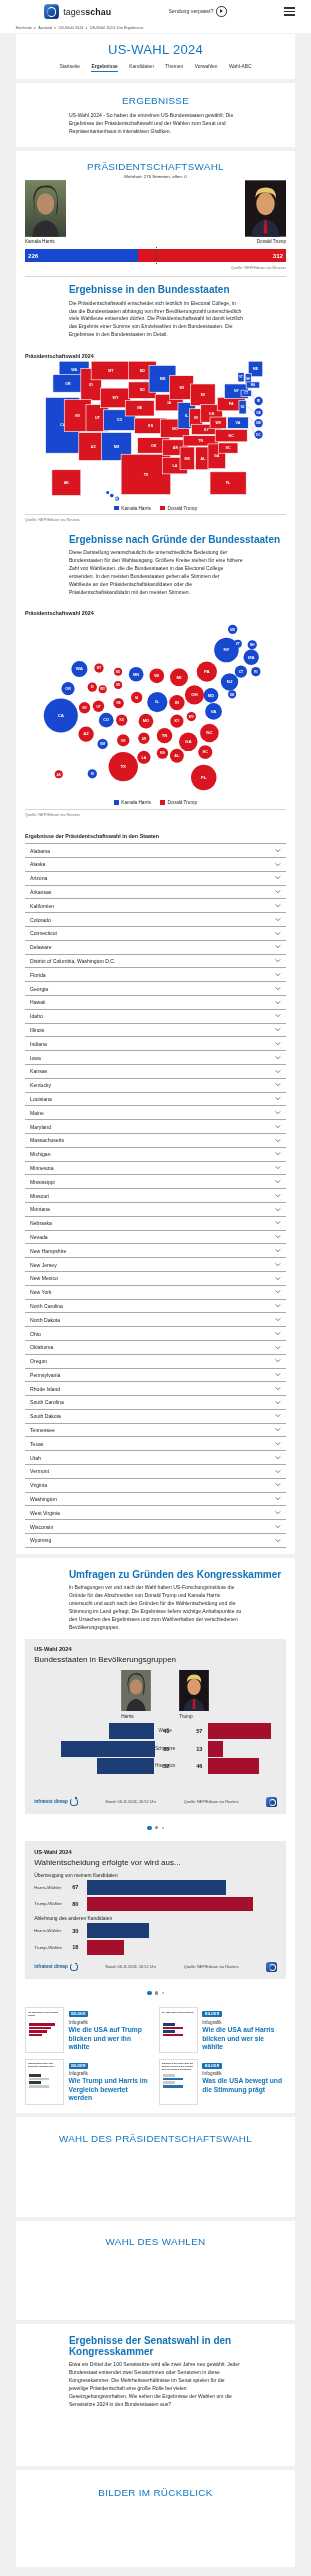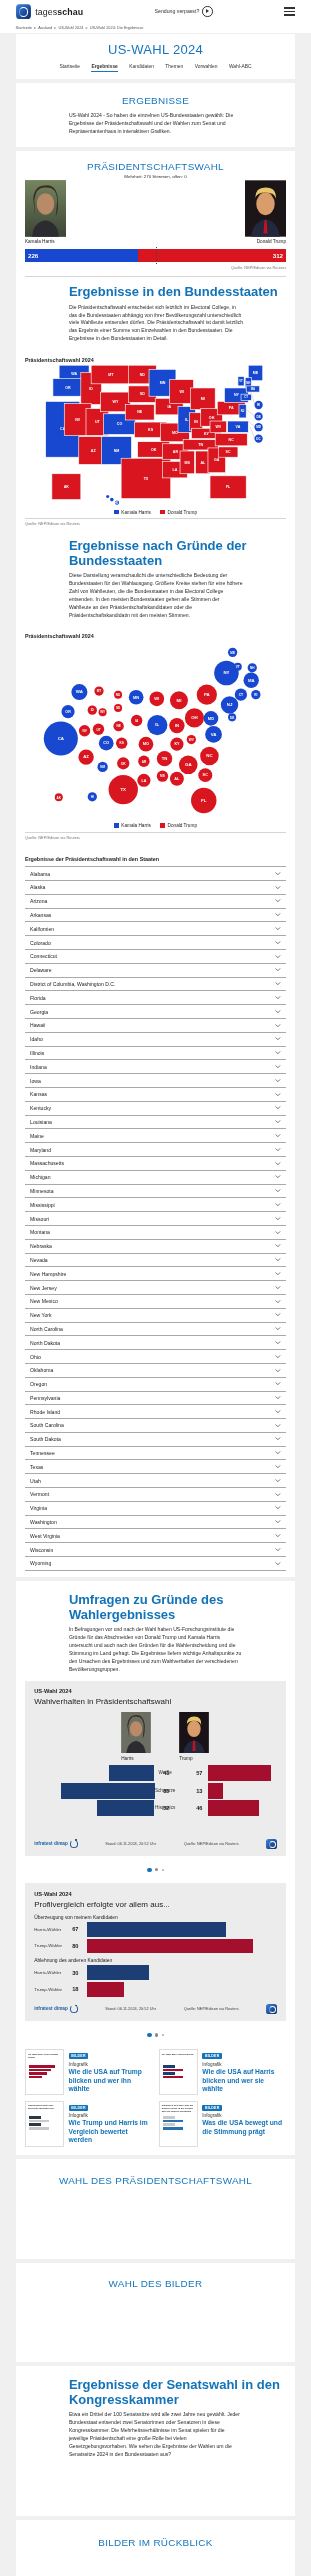--- a/index.html
+++ b/index.html
@@ -1,40 +1,40 @@
 <!DOCTYPE html>
 <html style="font-size:8.3px"><head>
 <meta charset="utf-8">
 <style>
   html,body{margin:0;padding:0;}
   body{width:311px;background:#f0f0f1;font-family:"Liberation Sans",sans-serif;color:#1d1d1f;}
   .card{background:#fff;margin:0 15.6px 4.1px;padding:0 9.3px;overflow:hidden;}
   
   .topbar{background:#fff;height:23px;display:flex;align-items:center;padding:0 15.6px;justify-content:space-between;}
-  .brand{display:flex;align-items:center;gap:4.7px;}
+  .brand{display:flex;align-items:center;gap:4.7px;margin-left:28px;}
   .ts-logo{width:15px;height:15px;border-radius:3.6px;background:linear-gradient(135deg,#3f84e0 0%,#1c4fa1 55%,#0a2a66 100%);position:relative;box-shadow:inset 0 0.5px 1px rgba(255,255,255,.5);}
   .ts-logo:after{content:"";position:absolute;left:3.1px;top:3.1px;width:7.8px;height:7.8px;border:1.3px solid #fff;border-radius:50%;border-left-color:rgba(255,255,255,.35);}
   .brand-text{font-size:8.8px;color:#1d1d1f;letter-spacing:0.1px;}
   .brand-text b{font-weight:bold;}
   .missed{display:flex;align-items:center;gap:3.1px;font-size:5.2px;color:#333;}
   .play{width:8.3px;height:8.3px;border:0.8px solid #333;border-radius:50%;position:relative;}
   .play:after{content:"";position:absolute;left:2.6px;top:2.1px;border-left:3.1px solid #333;border-top:2.1px solid transparent;border-bottom:2.1px solid transparent;}
   .burger div{width:11.4px;height:1.3px;background:#333;margin:2.1px 0;}
   .crumbs{background:#fff;padding:2.1px 15.6px 3.1px;font-size:3.9px;color:#555;border-bottom:1px solid #f0f0f1;}
   .crumbs span.sep{margin:0 2.1px;color:#888;}
   .crumbs a{color:#555;text-decoration:none;}
   
   .hero{background:#fff;margin:0 15.6px 4.1px;text-align:center;padding:6.7px 0 7.3px;}
   .hero h1{margin:1px 0 7.3px;font-size:13px;font-weight:normal;color:#1576bd;letter-spacing:0.3px;}
   .tabs{display:flex;justify-content:center;gap:11.4px;font-size:4.9px;color:#333;}
   .tab{cursor:pointer;padding-bottom:1.6px;}
   .tab.active{font-weight:bold;border-bottom:1px solid #1576bd;}
   
   .bigblue{font-size:9.9px;font-weight:normal;color:#1576bd;text-align:center;letter-spacing:0.3px;margin:0;}
-  h3.sub{color:#1273b8;font-size:13px;font-weight:600;margin:0 0 4.7px 44px;}
+  h3.sub{color:#1273b8;font-size:10px;font-weight:600;margin:0 0 4.7px 44px;}
   p.body{font-size:5.1px;line-height:1.55;color:#2a2a2a;margin:0 43px 0 44px;}
   .chartlabel{font-size:5.4px;font-weight:bold;margin:13.5px 0 2.1px;}
   .source{font-size:3.9px;color:#777;}
   .srcrow{border-top:0.5px solid #d5d5d5;padding:2.1px 0 4.1px;}
   .legend{display:flex;justify-content:center;gap:9.3px;font-size:4.7px;color:#222;padding:2.1px 0 3.1px;}
   .legend .sw{display:inline-block;width:4.7px;height:4.7px;margin-right:2.6px;vertical-align:-0.5px;}
   
   .evnote{text-align:center;font-size:4.4px;color:#333;margin:2.1px 0 1px;}
   .cands{position:relative;height:68px;}
   .photo{width:41px;height:57px;position:absolute;top:0;}
@@ -915,26 +915,26 @@
           <span>Wyoming</span>
           <svg class="chev" width="5.7" height="3.6" viewBox="0 0 12 8">
             <path d="M1 1 L6 6 L11 1" stroke="#333" fill="none" stroke-width="1.5"></path>
           </svg>
         </div>
       </div>
   </div>
 </div>
 
 <div class="card" style="padding-top:10.4px;padding-bottom:8.3px;">
-  <h3 class="sub">Umfragen zu Gründe des Wahlergebnisses</h3>
+  <h3 class="sub">Umfragen zu Gründen des Kongresskammer</h3>
   <p class="body">In Befragungen vor und nach der Wahl haben US-Forschungsinstitute die Gründe für das Abschneiden von Donald Trump und Kamala Harris untersucht und auch nach den Gründen für die Wahlentscheidung und die Stimmung im Land gefragt. Die Ergebnisse liefern wichtige Anhaltspunkte zu den Ursachen des Ergebnisses und zum Wahlverhalten der verschiedenen Bevölkerungsgruppen.</p>
 
   <div class="gcard">
     <div class="kicker">US-Wahl 2024</div>
-    <h4 class="gtitle">Wahlverhalten in Präsidentschaftswahl</h4>
+    <h4 class="gtitle">Bundesstaaten in Bevölkerungsgruppen</h4>
     <div class="demog" id="demog">
       <svg class="dphoto" style="left:87px;" viewBox="0 0 58 80">
         <rect width="58" height="80" fill="#6b6e62"></rect>
           <ellipse cx="29" cy="33" rx="12" ry="15" fill="#b98a67"></ellipse>
         <path d="M14 28 Q16 8 29 9 Q44 8 44 30 L42 52 Q47 44 46 24 Q43 5 29 6 Q14 6 12 26 L16 52 Z" fill="#3d2b22"></path>
         <path d="M10 80 Q12 60 29 56 Q46 60 48 80 Z" fill="#2c2c30"></path>
       </svg>
       <svg class="dphoto" style="left:145px;" viewBox="0 0 58 80">
         <rect width="58" height="80" fill="#191318"></rect>
           <ellipse cx="29" cy="33" rx="13" ry="16" fill="#d99d6b"></ellipse>
@@ -977,21 +977,21 @@
     </div>
   </div>
   <div class="dots">
       <span class="dot d0"></span>
       <span class="dot d1"></span>
       <span class="dot d2"></span>
     </div>
 
   <div class="gcard">
     <div class="kicker">US-Wahl 2024</div>
-    <h4 class="gtitle">Profilvergleich erfolgte vor allem aus...</h4>
+    <h4 class="gtitle">Wahlentscheidung erfolgte vor wird aus...</h4>
     <div id="decision">
         <div class="grouplab">Überzeugung von meinem Kandidaten</div>
         <div class="decrow">
           <div class="declab">Harris-Wähler</div>
           <div class="decval">67</div>
           <div class="decbar h" style="width: 139px;"></div>
         </div>
         <div class="decrow">
           <div class="declab">Trump-Wähler</div>
           <div class="decval">80</div>
@@ -1075,21 +1075,21 @@
         <div class="tinfo"><div class="badge">BILDER</div><div class="tkick">Infografik</div><div class="thead">Was die USA bewegt und die Stimmung prägt</div></div>
       </div>
     </div>
 </div>
 
 <div class="section-card" style="padding:15.6px 9.3px 73px;">
   <h2 class="bigblue">WAHL DES PRÄSIDENTSCHAFTSWAHL</h2>
 </div>
 
 <div class="section-card" style="padding:15.6px 9.3px 73px;">
-  <h2 class="bigblue">WAHL DES BILDER</h2>
+  <h2 class="bigblue">WAHL DES WAHLEN</h2>
 </div>
 
 <div class="card" style="padding-top:10.4px;padding-bottom:57px;">
   <h3 class="sub">Ergebnisse der Senatswahl in den Kongresskammer</h3>
   <p class="body">Etwa ein Drittel der 100 Senatssitze wird alle zwei Jahre neu gewählt. Jeder Bundesstaat entsendet zwei Senatorinnen oder Senatoren in diese Kongresskammer. Die Mehrheitsverhältnisse im Senat spielen für die jeweilige Präsidentschaft eine große Rolle bei vielen Gesetzgebungsvorhaben. Wie sehen die Ergebnisse der Wahlen um die Senatssitze 2024 in den Bundesstaaten aus?</p>
 </div>
 
 <div class="section-card" style="padding:16.6px 9.3px 69px;">
   <h2 class="bigblue">BILDER IM RÜCKBLICK</h2>
 </div>

